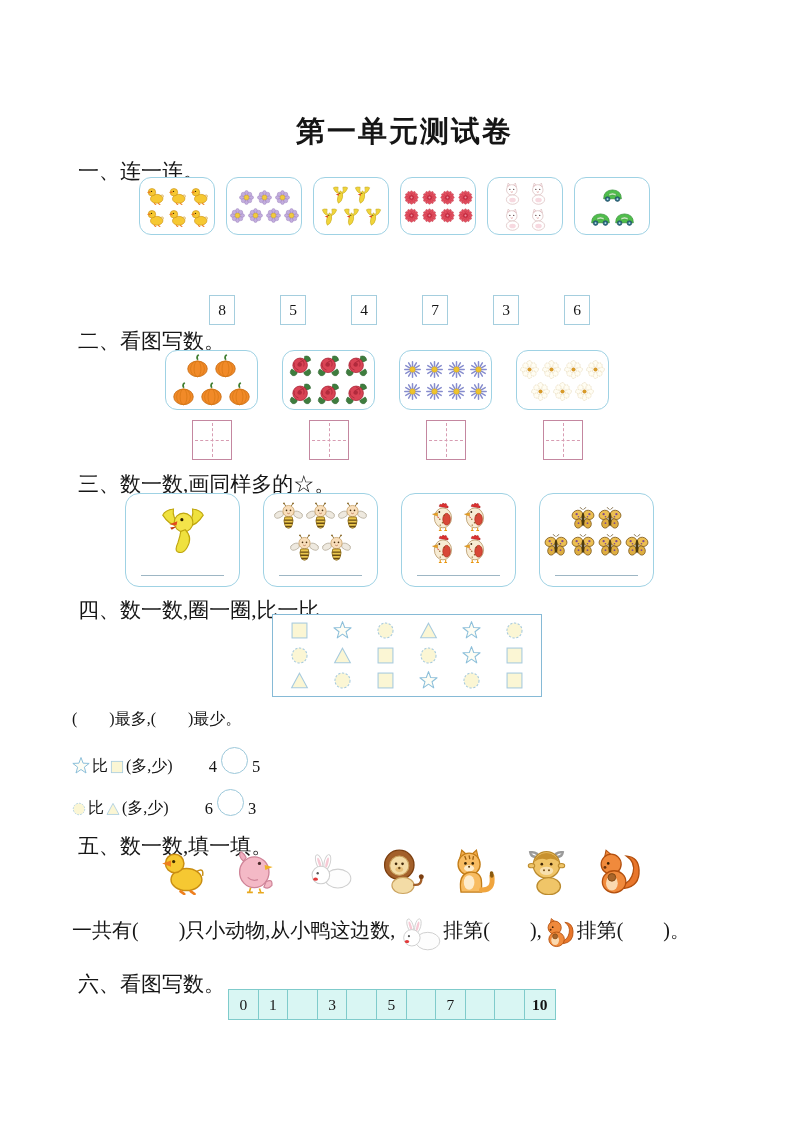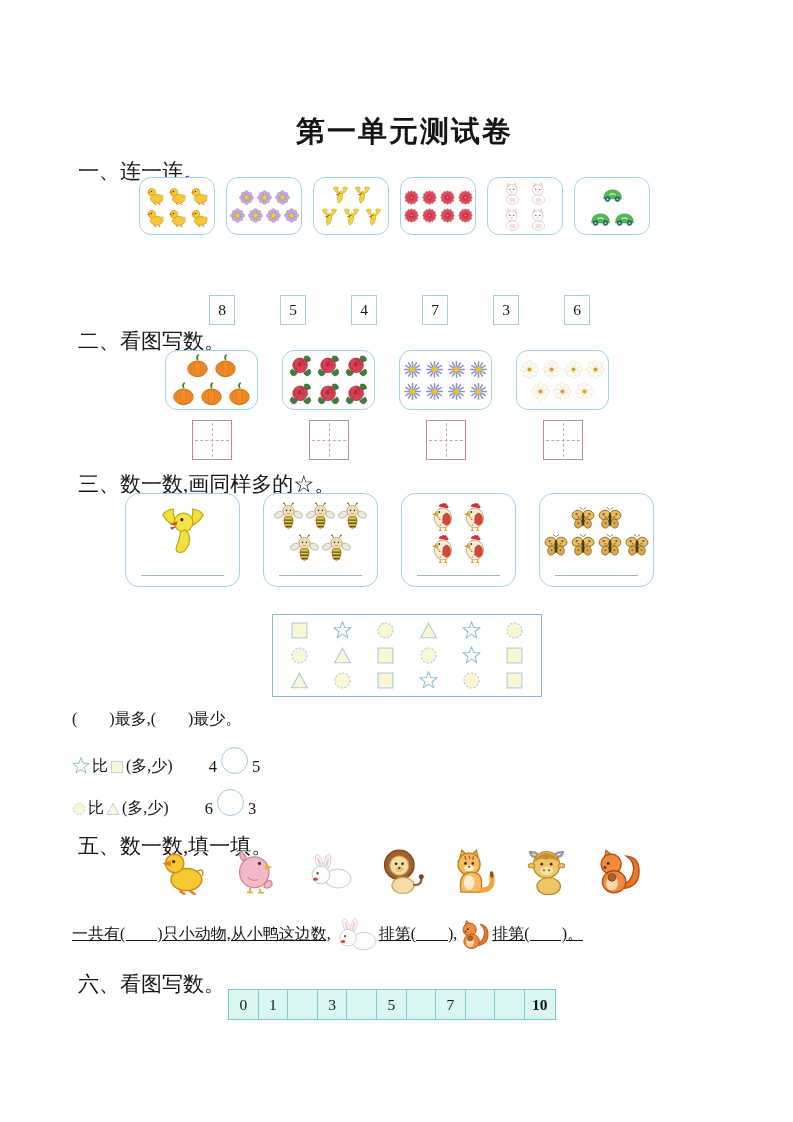--- a/index.html
+++ b/index.html
@@ -52,21 +52,21 @@
   .cmp-row{position:absolute;display:flex;align-items:flex-end;font-size:16px;}
   .ci{display:inline-flex;margin:0 1px;}
   .ci .icon{width:16px;height:16px;margin-bottom:2px;}
   .ci.big .icon{width:20px;height:20px;margin-bottom:1px;}
   .cnum{font-size:16.5px;margin:0 3px 0 3px;}
   .cnum.gap{margin-left:36px;}
   .big-circle{width:25px;height:25px;border:1px solid #9cc8da;border-radius:50%;background:#fff;
               display:inline-block;margin:0 1px 3px 1px;}
   .animals-row{position:absolute;display:flex;width:482px;justify-content:space-between;align-items:flex-end;}
   .animals-row .icon{width:47px;height:47px;}
-  .fill-line{position:absolute;display:flex;align-items:center;font-size:16px;white-space:nowrap;text-decoration:underline;}
+  .fill-line{position:absolute;display:flex;align-items:flex-start;font-size:20px;white-space:nowrap;}
   .inline-ic{display:inline-flex;margin:0 2px;}
   .inline-ic.r .icon{width:44px;height:35px;}
   .inline-ic.q .icon{width:31px;height:31px;}
   .strip{position:absolute;display:flex;border:1px solid #7fcbcb;background:#d9f6f3;}
   .strip .cell{width:29.6px;height:29px;border-right:1px solid #7fcbcb;box-sizing:border-box;
                display:flex;align-items:center;justify-content:center;font-size:15.5px;}
   .strip .cell:last-child{border-right:none;font-weight:bold;}
   .defs{position:absolute;width:0;height:0;overflow:hidden;}
 </style>
 </head>
@@ -659,20 +659,21 @@
           <svg class="icon">
             <use href="#sym-butterfly" xlink:href="#sym-butterfly"></use>
           </svg>
           <svg class="icon">
             <use href="#sym-butterfly" xlink:href="#sym-butterfly"></use>
           </svg>
         </div>
       </div>
 </div>
 
+<div class="sec-label" style="top:596px">四、数一数,圈一圈,比一比。</div>
 <div class="shape-grid" style="left:272px;top:614px">
       <div class="shape-row">
         <div class="shape-cell">
           <svg class="icon">
             <use href="#sym-square" xlink:href="#sym-square"></use>
           </svg>
         </div>
         <div class="shape-cell">
           <svg class="icon">
             <use href="#sym-star" xlink:href="#sym-star"></use>

